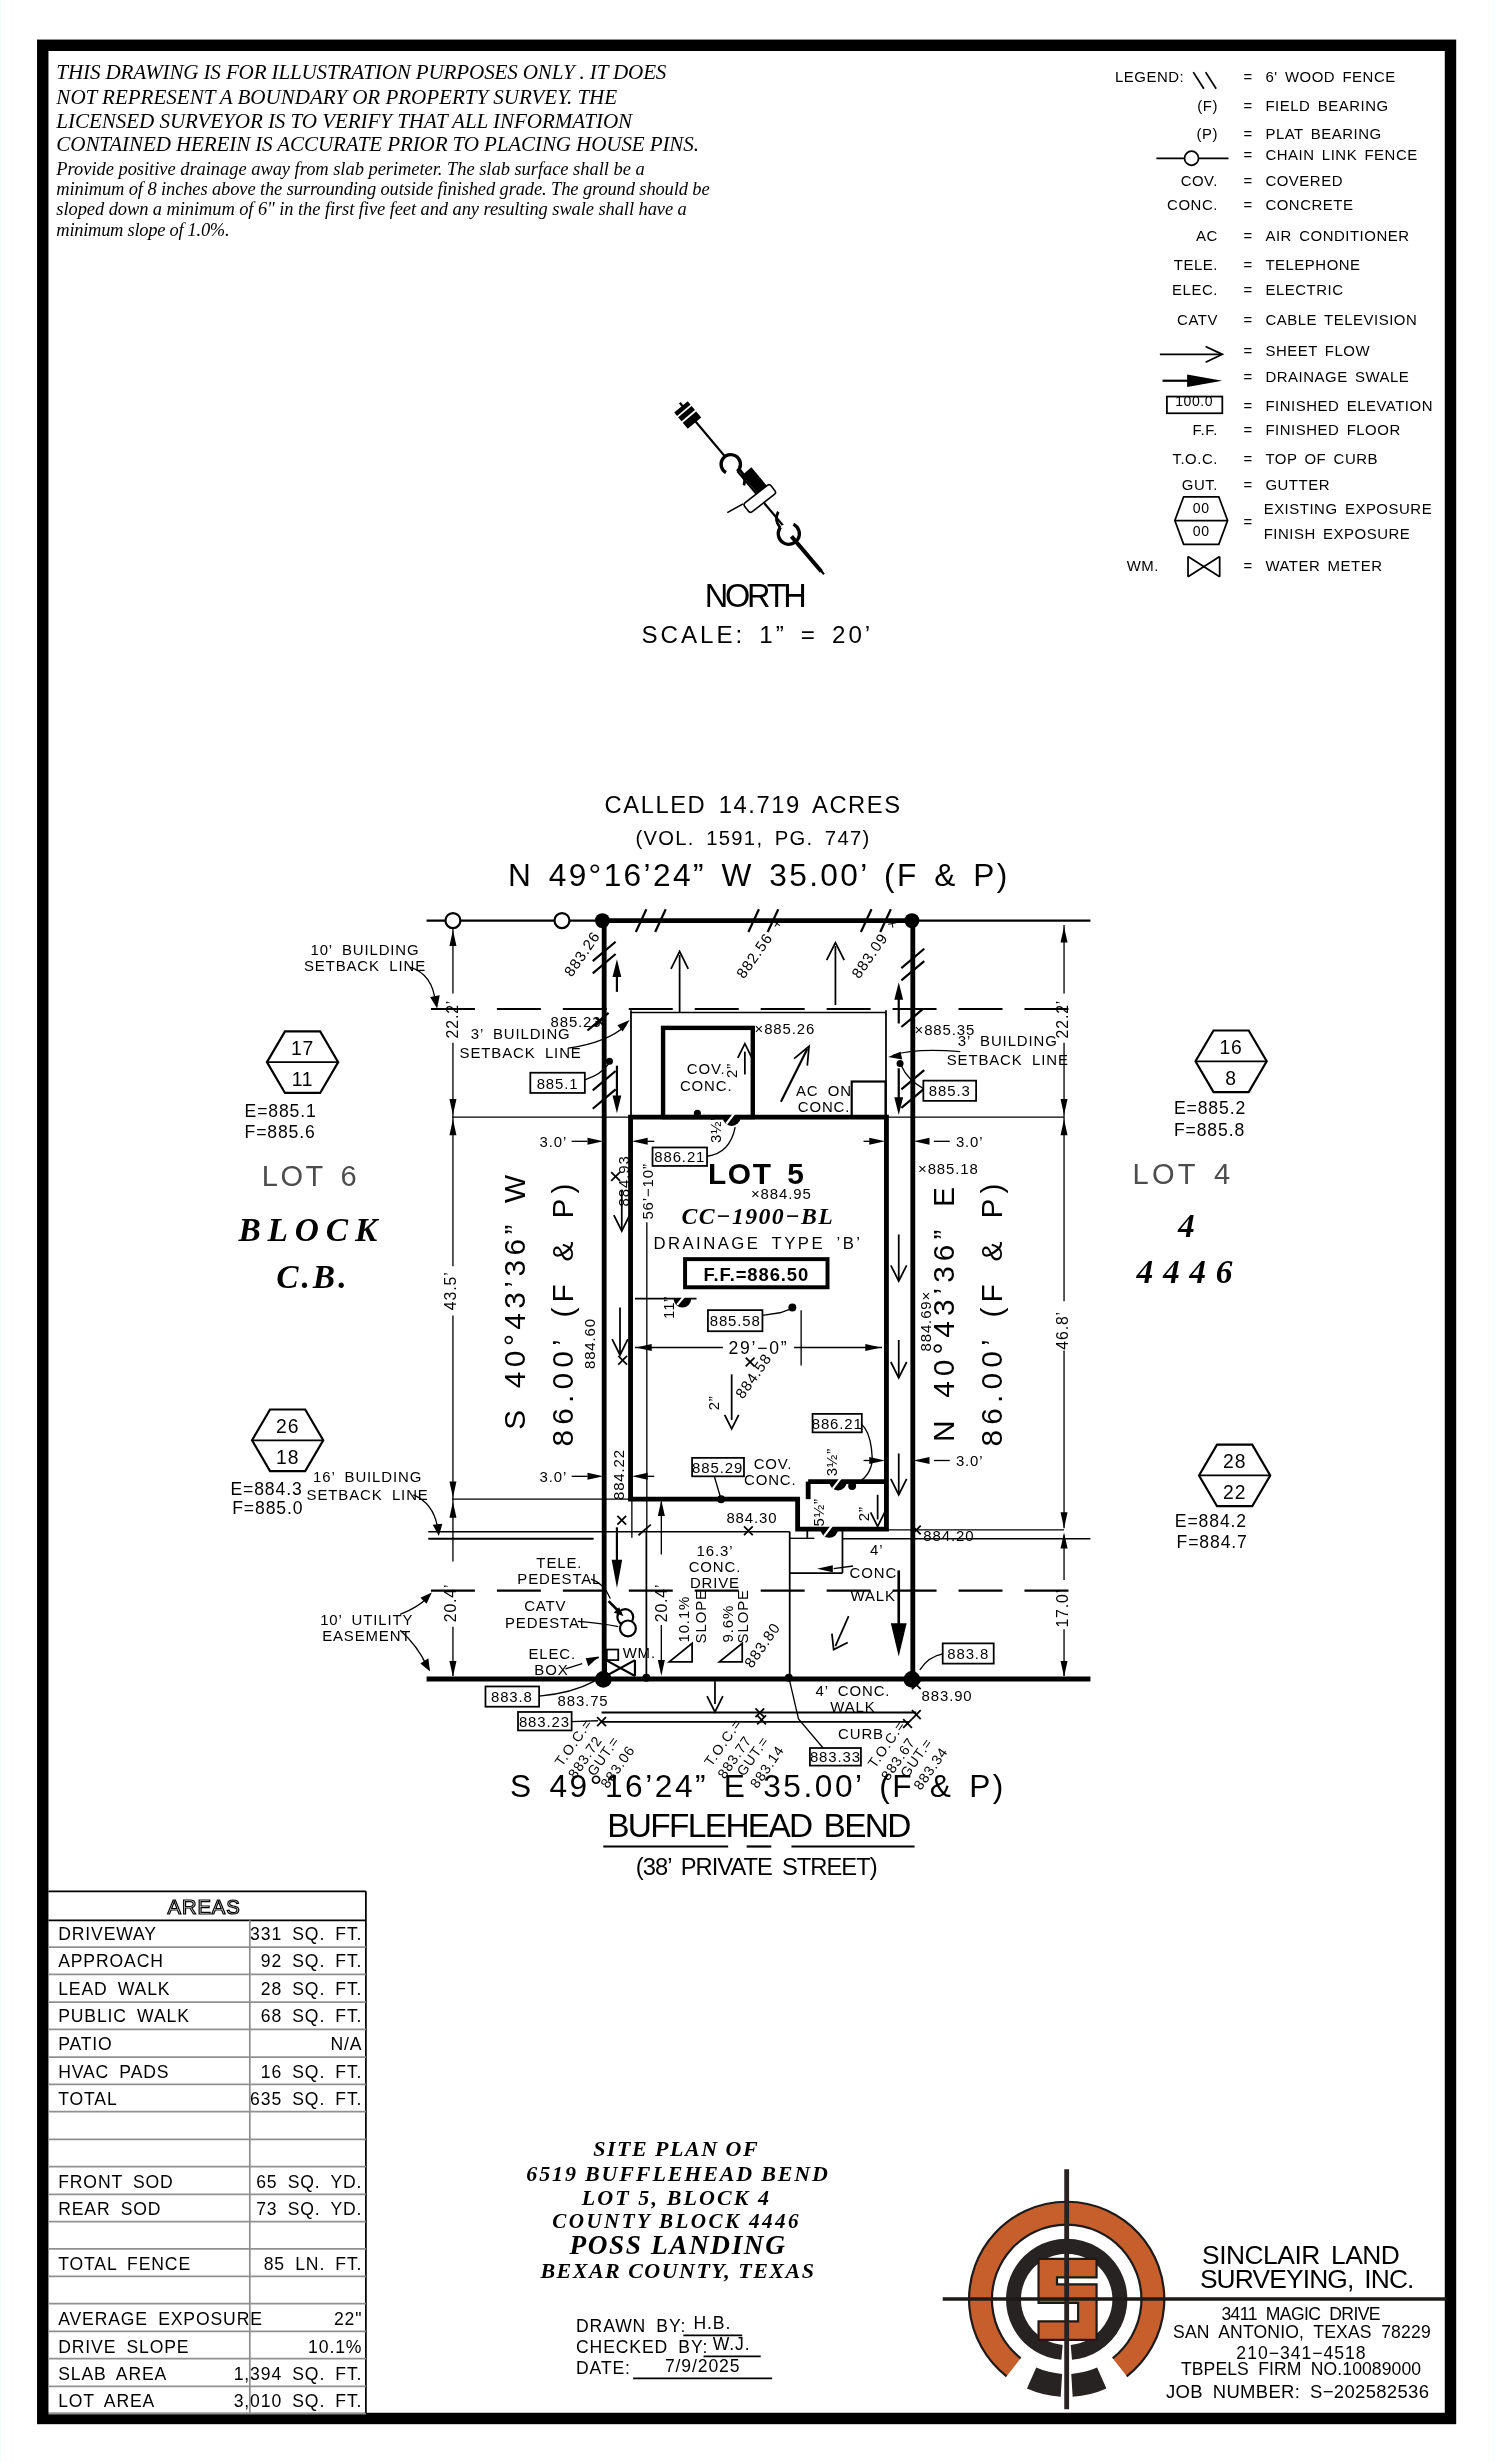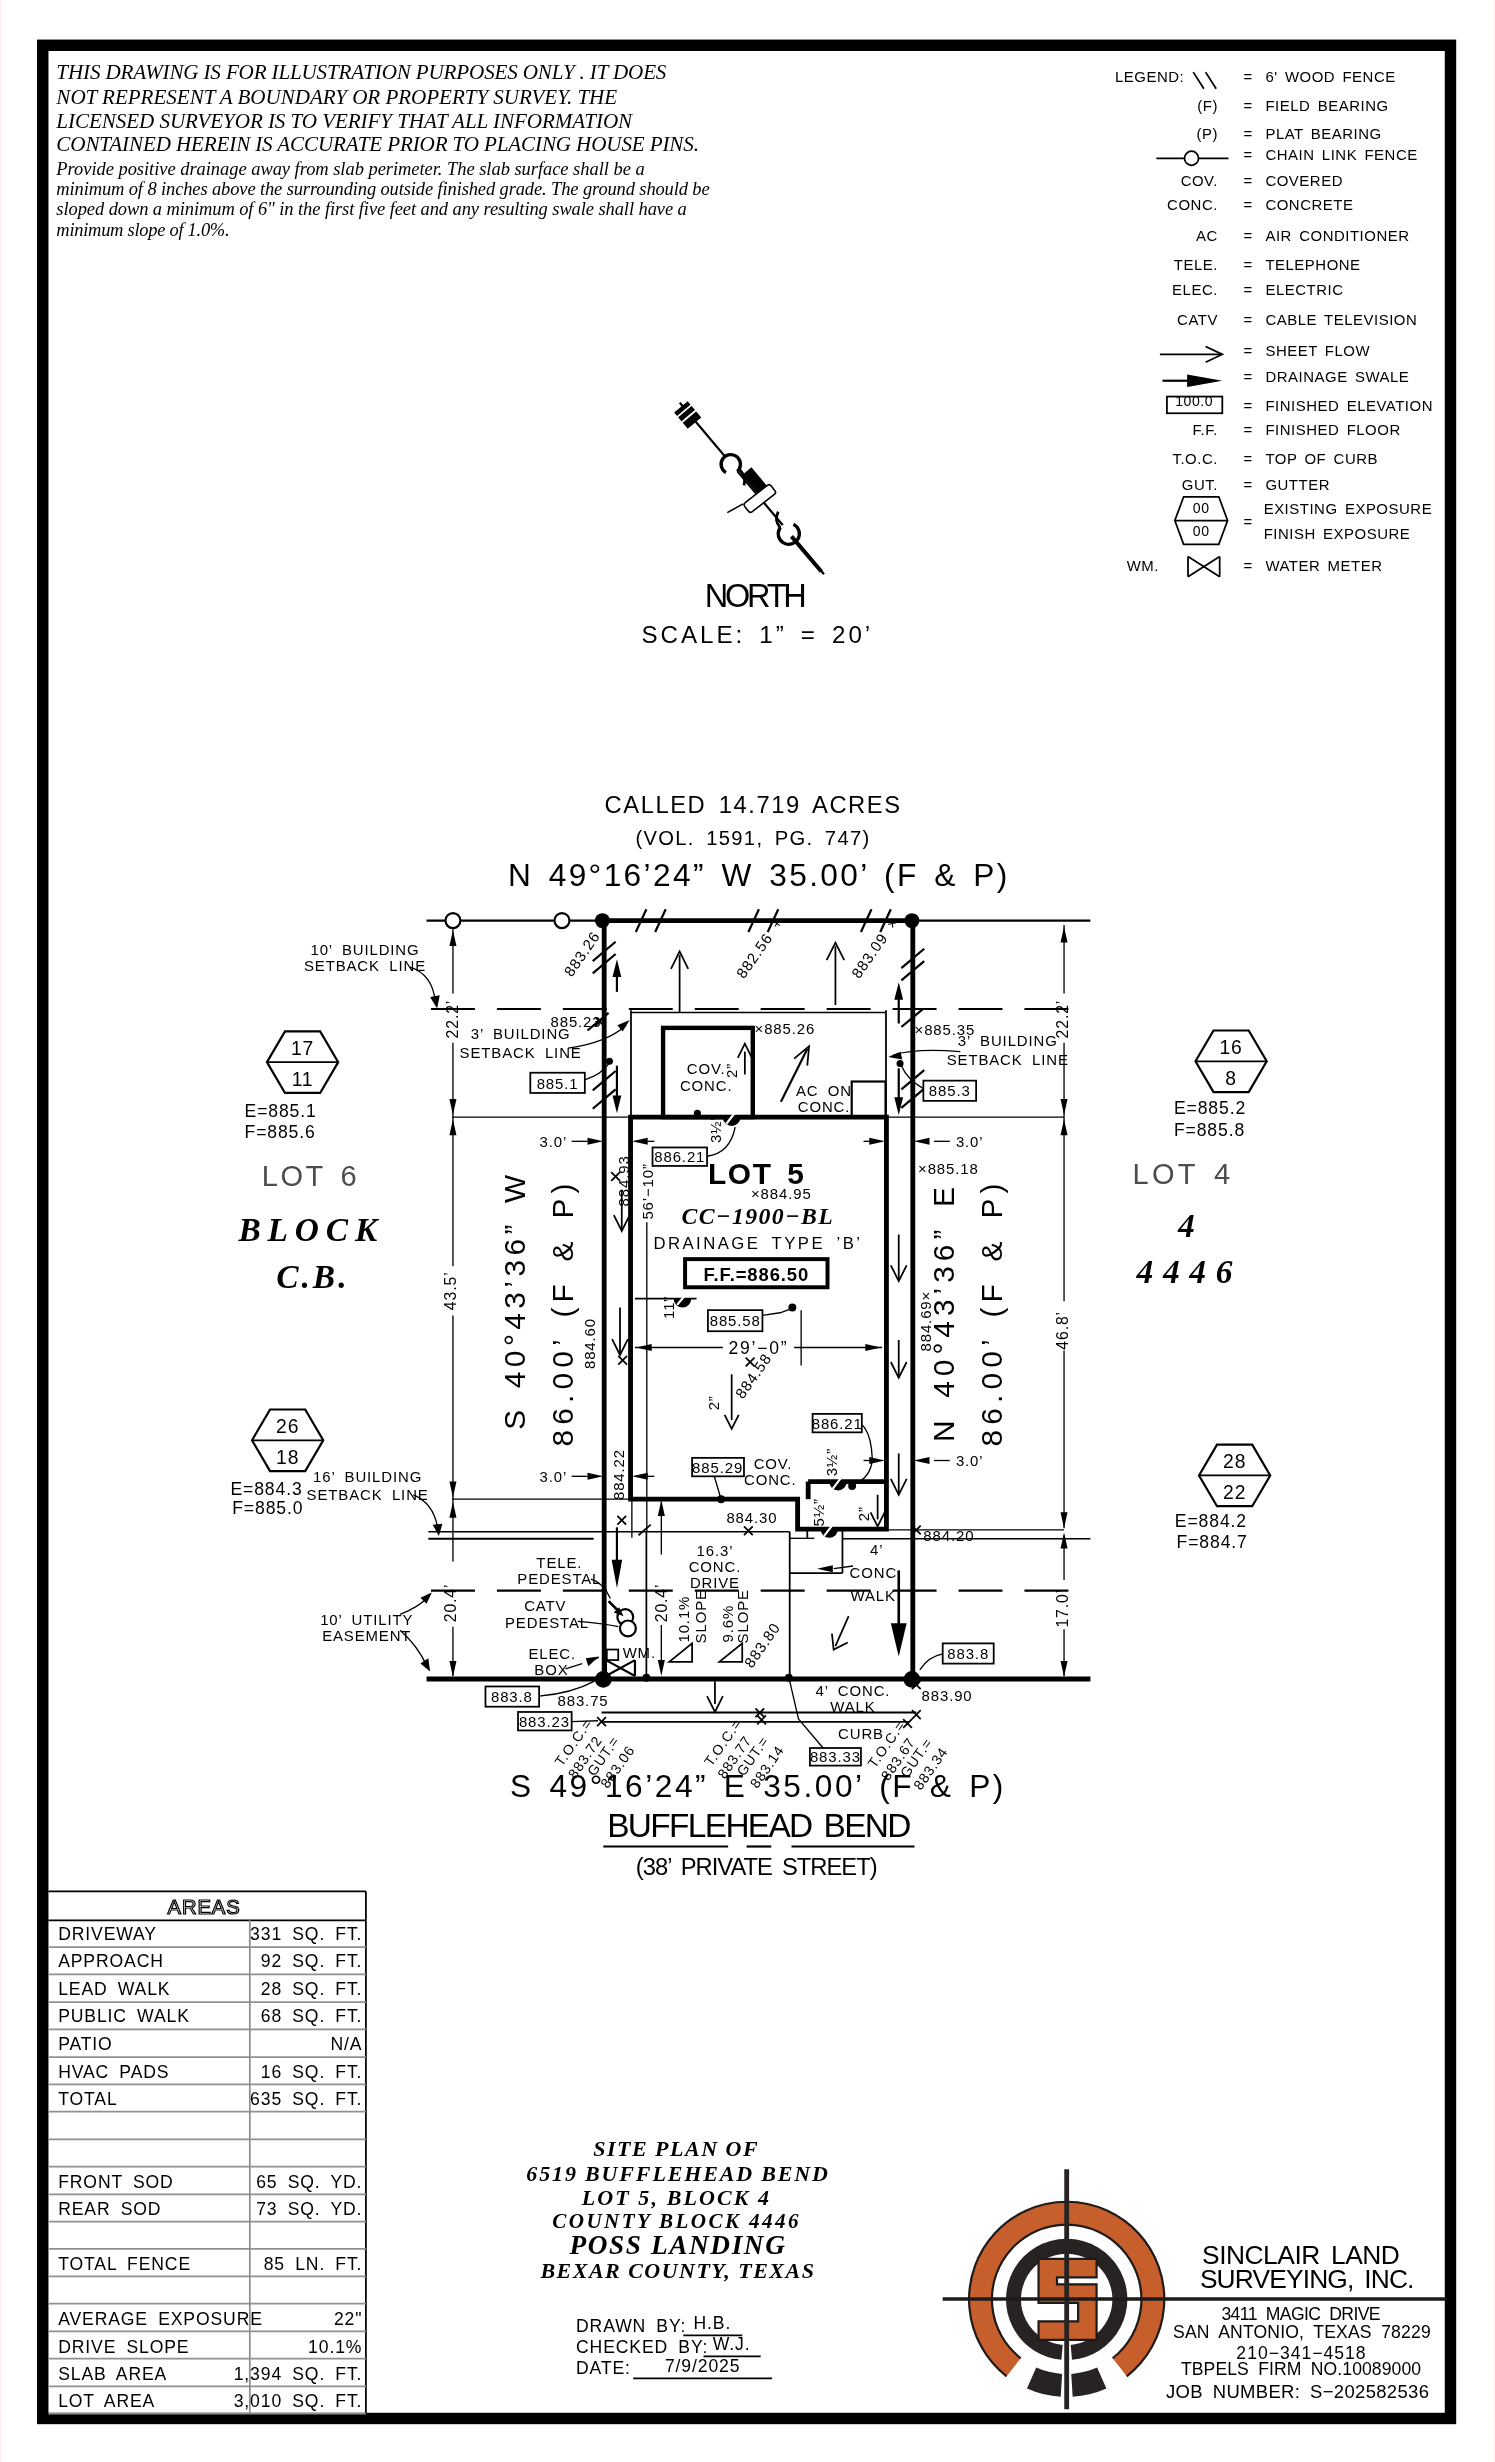--- a/index.html
+++ b/index.html
@@ -1,16 +1,16 @@
 <!DOCTYPE html>
 <html style="font-size:14px"><head>
 <meta charset="utf-8">
 <style>
 html,body{margin:0;padding:0;background:#fff;}
-#pg{position:relative;width:1495px;height:2462px;background:#ef4444;overflow:hidden;}
+#pg{position:relative;width:1495px;height:2462px;background:#5eead4;overflow:hidden;}
 text{fill:#000;}
 .sn{font-family:"Liberation Sans",sans-serif;letter-spacing:1px;word-spacing:5px;}
 .sr{font-family:"Liberation Serif",serif;font-style:italic;}
 .mid{text-anchor:middle;}
 .end{text-anchor:end;}
 .k1{stroke:#000;stroke-width:1.5;fill:none;}
 .k2{stroke:#000;stroke-width:2;fill:none;}
 .k25{stroke:#000;stroke-width:2.5;fill:none;}
 .k3{stroke:#000;stroke-width:3;fill:none;}
 .k5{stroke:#000;stroke-width:5.5;fill:none;}

